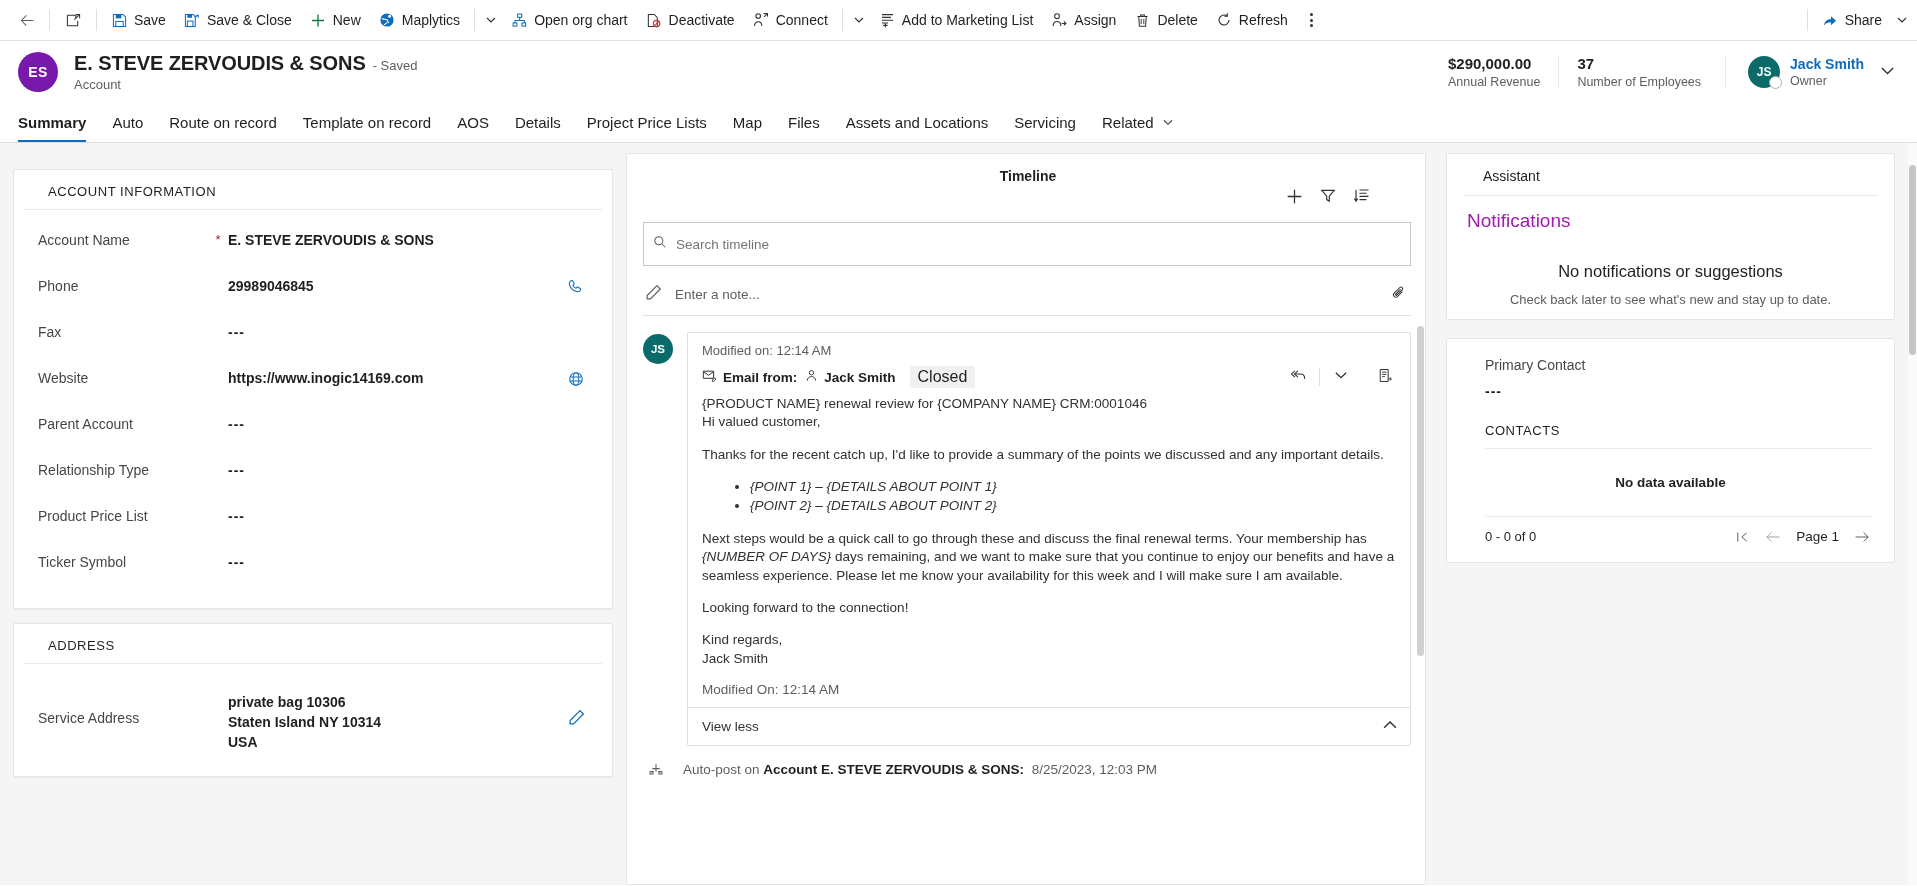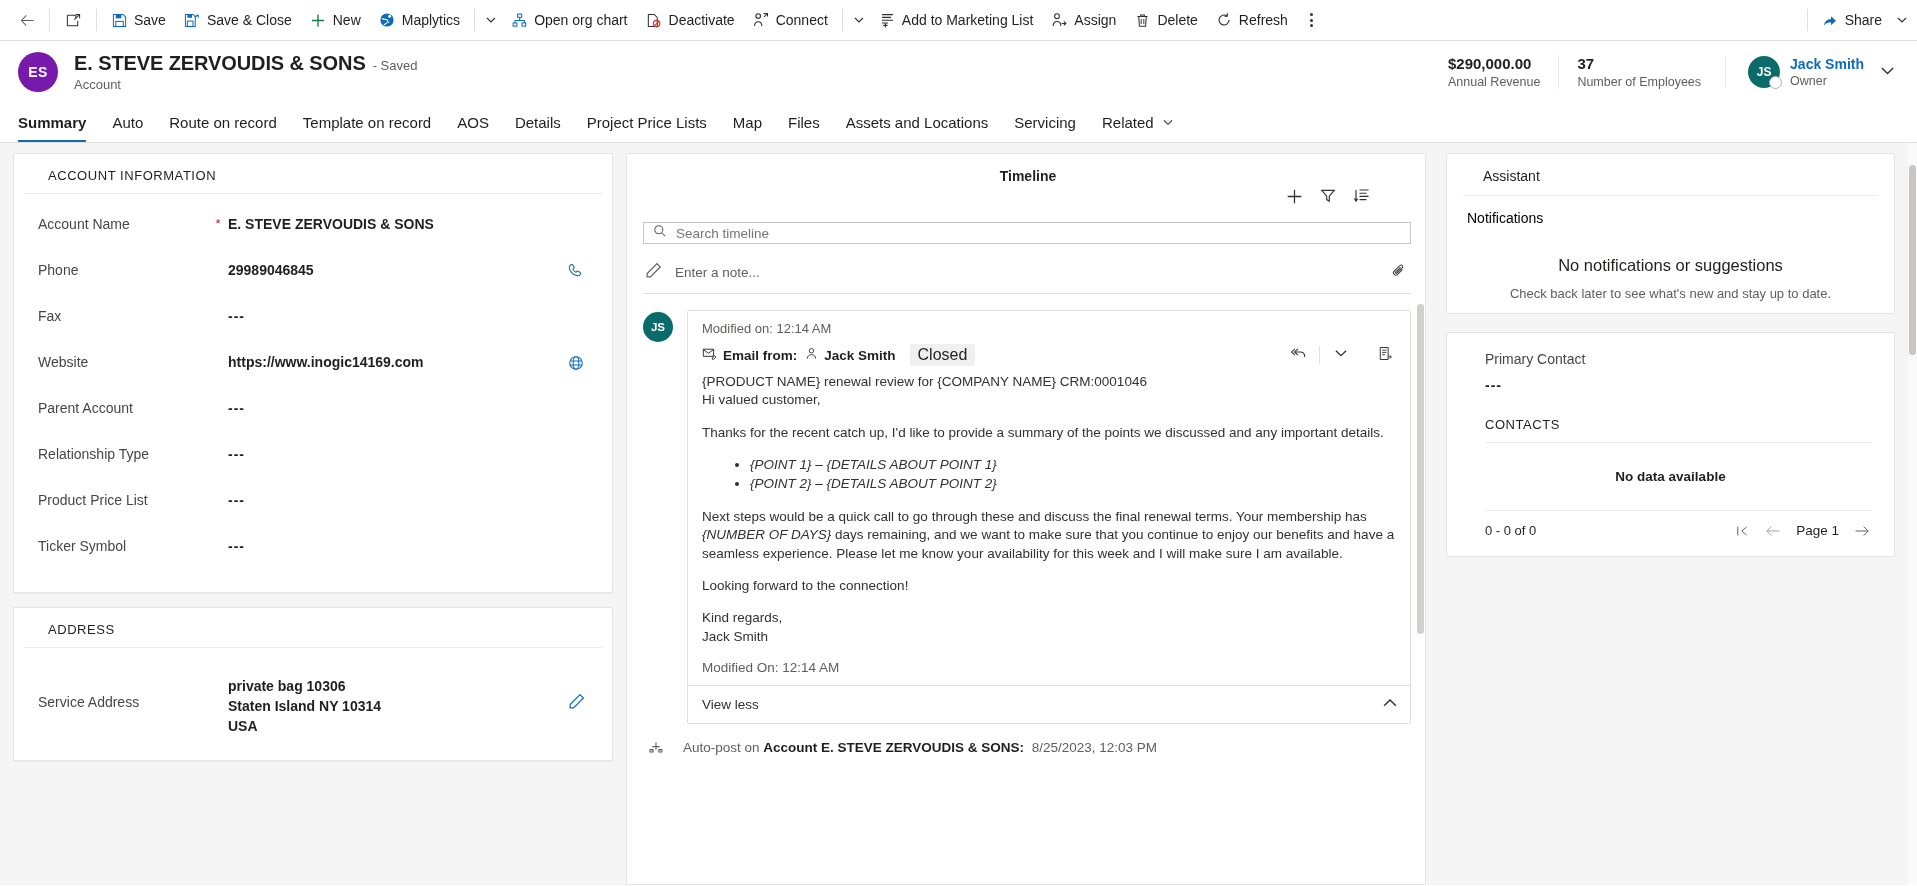--- a/index.html
+++ b/index.html
@@ -108,20 +108,21 @@
   }
   .col-left { width: 626px; flex: 0 0 626px; padding: 10px 13px 0 13px; overflow: hidden;}
   .col-mid  { width: 800px; flex: 0 0 800px; padding: 10px 0 0 0; overflow: hidden;}
   .col-right{ flex: 1 1 auto; padding: 10px 22px 0 20px; overflow: hidden;}
 
   .card {
     background: #ffffff;
     border: 1px solid #e5e5e5;
     border-radius: 2px;
     box-shadow: 0 .3px .9px rgba(0,0,0,.05);
+    margin-top: 16px;
   }
   .card-head {
     font-size: 13px; letter-spacing: .55px; color: #201f1e;
     padding: 14px 24px 10px 24px;
     border-bottom: 1px solid #edebe9;
     margin: 0 10px;
   }
   .card-body { padding: 14px 24px 16px 24px; }
 
   .field { display: flex; align-items: flex-start; min-height: 46px; padding: 7px 0; }
@@ -142,21 +143,21 @@
     display: flex; align-items: center;
     padding: 14px 14px 10px 18px;
     flex-direction: column;
   }
   .tl-title { font-size: 14px; font-weight: 600; color: #201f1e; }
   .tl-actions { margin-left: auto; display: flex; align-items: center; gap: 4px; }
   .tl-act { width: 30px; height: 28px; display: flex; align-items: center; justify-content: center; cursor: pointer; border-radius: 2px; color:#323130;}
 
   .tl-search {
     margin: 0 14px 0 16px;
-    height: 22px; border: 1px solid #c8c6c4;
+    height: 44px; border: 1px solid #c8c6c4;
     display: flex; align-items: center; gap: 9px; padding: 0 9px;
     background: #fff;
   }
   .tl-search input {
     border: none; outline: none; font-size: 13.5px; color: #605e5c;
     font-family: "Liberation Sans", sans-serif; flex: 1 1 auto; background: transparent;
   }
   .tl-note {
     margin: 8px 14px 0 16px; height: 42px;
     border-bottom: 1px solid #e1dfdd;
@@ -207,21 +208,21 @@
     display: flex; align-items: center; gap: 16px;
     padding: 16px 14px 0 18px; color: #605e5c; font-size: 13.5px;
   }
   .tl-autopost b { color: #201f1e; font-weight: 600; }
   .ap-ico { width: 22px; flex: 0 0 22px; display:flex;align-items:center;justify-content:center;color:#605e5c;}
 
   
   .rp-card { background: #fff; border: 1px solid #e5e5e5; border-radius: 2px; }
   .rp-assistant { padding: 0 0 12px 0; }
   .rp-title { font-size: 14px; color: #201f1e; padding: 14px 20px 11px 20px; border-bottom: 1px solid #edebe9; margin: 0 16px; }
-  .rp-sub { font-size: 14px; color: #000000; padding: 14px 20px 0 20px; }
+  .rp-sub { font-size: 19px; color: #a21caf; padding: 14px 20px 0 20px; }
   .rp-empty-title { text-align: center; font-size: 16.5px; color: #201f1e; margin-top: 30px; }
   .rp-empty-sub { text-align: center; font-size: 13px; color: #605e5c; margin-top: 11px; }
 
   .rp-card2 { margin-top: 18px; padding: 0 0 10px 0; }
   .rp-field-lbl { font-size: 14px; color: #484644; padding: 18px 20px 0 38px; }
   .rp-field-val { font-size: 14px; color: #201f1e; font-weight: 600; padding: 10px 20px 0 38px; letter-spacing: 1px; }
   .rp-sec-head {
     display: flex; align-items: center;
     padding: 24px 20px 10px 38px;
     font-size: 13px; letter-spacing: .55px; color: #201f1e;

